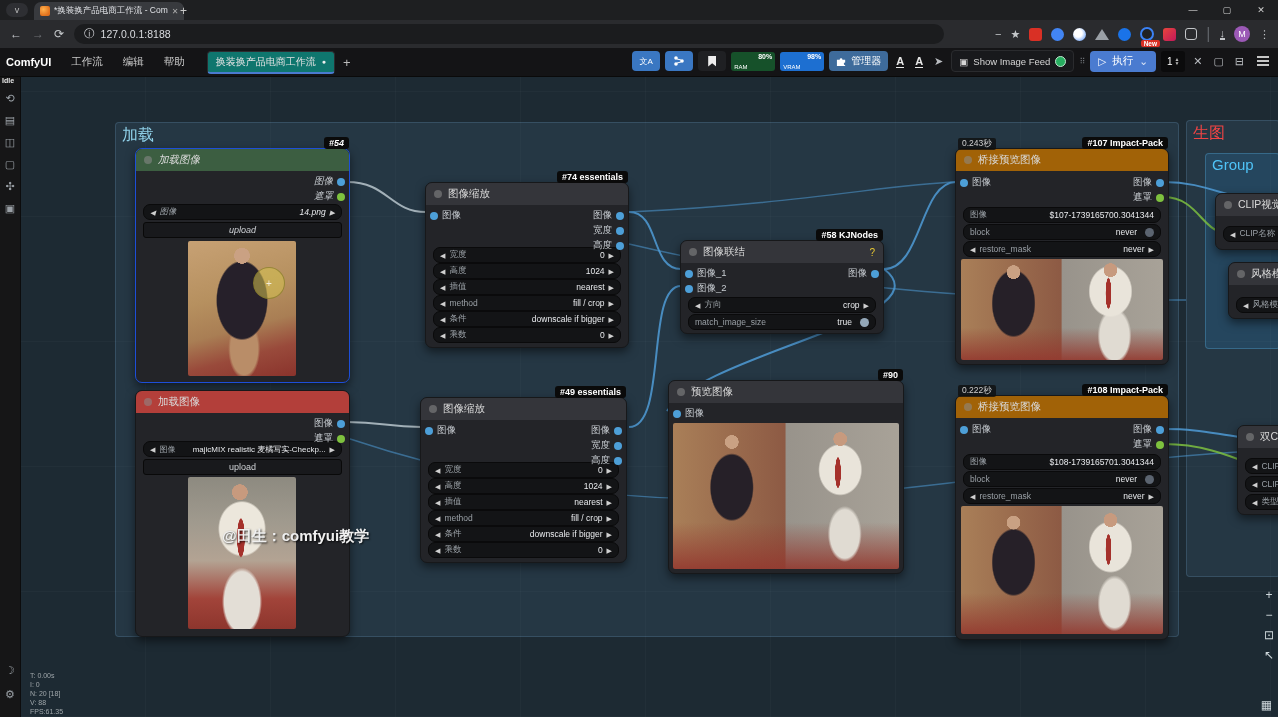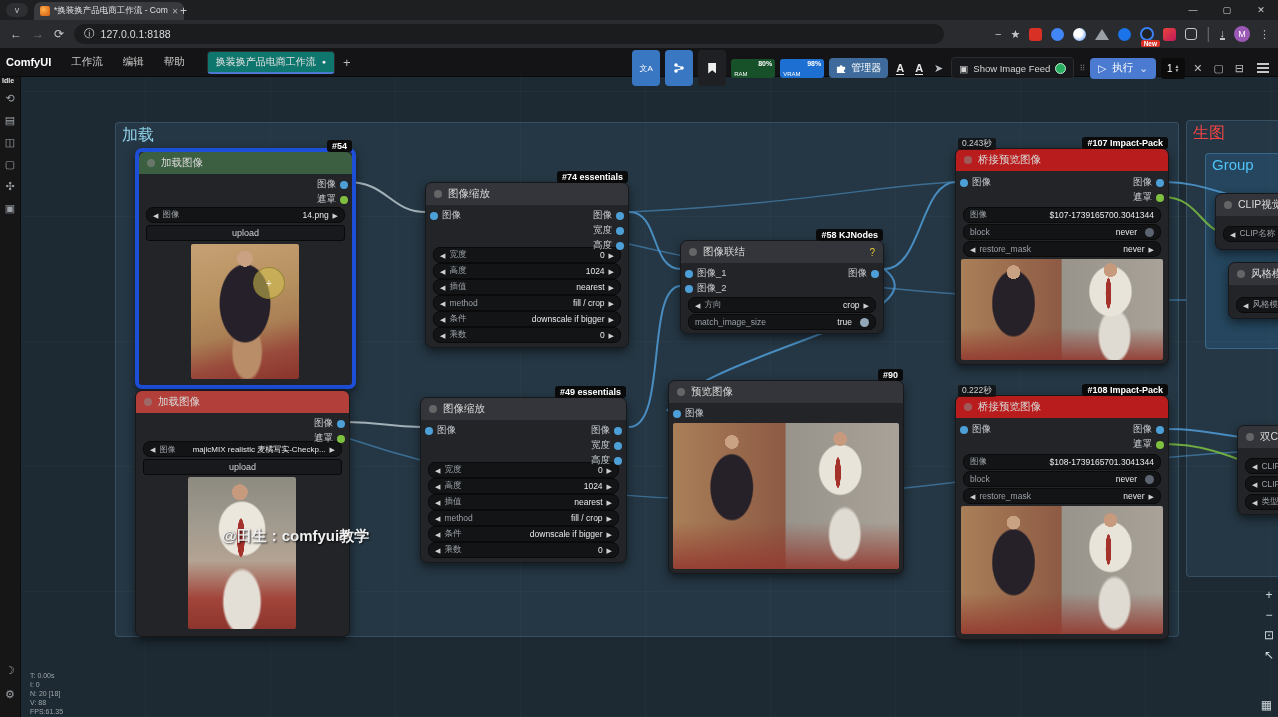--- a/index.html
+++ b/index.html
@@ -25,21 +25,21 @@
   .tri{width:0;height:0;border-left:7px solid transparent;border-right:7px solid transparent;border-bottom:11px solid #9aa0a6;}
 
   
   .comfybar{position:absolute;left:0;top:48px;width:1278px;height:28px;background:#141416;z-index:50;display:flex;align-items:center;border-bottom:1px solid #0a0a0a;}
   .logo{color:#fff;font-weight:bold;font-size:11px;margin-left:6px;}
   .menuitem{color:#c9c9c9;font-size:10.5px;margin-left:20px;}
   .wftab{margin-left:22px;height:20px;background:#0f766e;border:1px solid #2c2c30;border-bottom:2px solid #4a7bd0;border-radius:4px;display:flex;align-items:center;gap:6px;padding:0 8px;color:#e2e2e2;font-size:10px;}
   .wftab .dot{font-size:7px;color:#eee;}
   .plus{color:#bbb;font-size:13px;margin-left:8px;}
   .rtools{position:absolute;right:4px;top:50px;display:flex;align-items:center;gap:5px;z-index:51;}
-  .tbtn{height:36px;min-width:22px;border-radius:4px;display:flex;align-items:center;justify-content:center;color:#fff;font-size:10px;padding:0 3px;}
+  .tbtn{height:20px;min-width:22px;border-radius:4px;display:flex;align-items:center;justify-content:center;color:#fff;font-size:10px;padding:0 3px;}
   .tbtn.blue{background:#3a77c2;}
   .tbtn.dark{background:#1f2023;}
   .meter{height:19px;width:44px;border-radius:3px;position:relative;color:#fff;}
   .meter .ml{position:absolute;left:3px;bottom:1px;font-size:6px;}
   .meter .mv{position:absolute;right:3px;top:1px;font-size:7px;font-weight:bold;}
   .mgr{height:20px;background:#3e6b9b;border-radius:4px;display:flex;align-items:center;gap:4px;padding:0 7px;color:#fff;font-size:10px;}
   .aico{color:#e8e8e8;font-size:11px;font-weight:bold;border-bottom:1px solid #e8e8e8;line-height:12px;margin:0 3px;}
   .feed{height:20px;background:#18191c;border:1px solid #2a2b2e;border-radius:4px;display:flex;align-items:center;gap:5px;padding:0 7px;color:#d6d6d6;font-size:9.5px;}
   .gknob{width:9px;height:9px;border-radius:50%;background:#27ae60;border:1.5px solid #bfe8cf;}
   .runbtn{height:21px;background:#4a7bd0;border-radius:4px;display:flex;align-items:center;gap:6px;padding:0 8px;color:#fff;font-size:10.5px;}
@@ -68,24 +68,24 @@
   .g-inner{left:1205px;top:153px;width:73px;height:194px;background:rgba(41,128,185,0.22);border:1px solid rgba(90,170,220,0.35);}
   .g-inner .glabel{color:#4fc3f7;font-size:15px;}
 
   svg.links{position:absolute;left:0;top:0;width:1278px;height:717px;z-index:5;pointer-events:none;}
   .lk{fill:none;stroke-width:2;opacity:.85;}
   .lk.blue{stroke:#4f9bd6;} .lk.light{stroke:#b9c6cd;} .lk.green{stroke:#7dbf3f;}
   .lk.thin{stroke-width:1.4;opacity:.55;}
 
   
   .node{position:absolute;background:#232428;border:1px solid #17181a;border-radius:7px;box-shadow:0 4px 10px rgba(0,0,0,.5);z-index:10;}
-  .node.sel{border:4px solid #1d4ed8;}
+  .node.sel{border:1px solid #1d4ed8;font-style:italic;}
   .nh{height:22px;border-radius:6px 6px 0 0;display:flex;align-items:center;gap:6px;padding:0 8px;font-size:10.5px;color:#d9d9d9;white-space:nowrap;overflow:hidden;}
   .nh .cdot{width:8px;height:8px;border-radius:50%;background:#8d8d8d;opacity:.55;flex:none;}
-  .nh.gray{background:#34353a;} .nh.green{background:#3c5e41;} .nh.red{background:#b33f3a;} .nh.purple{background:#b91c1c;}
+  .nh.gray{background:#34353a;} .nh.green{background:#3c5e41;} .nh.red{background:#b33f3a;} .nh.purple{background:#a16207;}
   .nh .help{margin-left:auto;color:#e8c832;font-size:10px;}
   .badge{position:absolute;top:-12px;right:0;background:#0a0a0a;color:#fff;font-size:9px;font-weight:bold;padding:1px 5px;border-radius:3px;white-space:nowrap;z-index:11;}
   .tbadge{position:absolute;top:-11px;left:2px;background:rgba(15,15,15,.8);color:#cfcfcf;font-size:8.5px;padding:0 4px;border-radius:2px;white-space:nowrap;}
   .port{position:absolute;display:flex;align-items:center;gap:4px;font-size:9.5px;color:#c8cdd2;white-space:nowrap;z-index:2;}
   .port.in{left:4px;}
   .port.out{right:4px;}
   .pdot{width:8px;height:8px;border-radius:50%;flex:none;}
   .pdot.blue{background:#4d9fd8;} .pdot.green{background:#7ec13e;}
   .w{position:absolute;left:7px;right:7px;height:14px;border-radius:7px;background:#131416;border:1px solid #0a0a0b;display:flex;align-items:center;gap:4px;padding:0 6px;font-size:8.5px;color:#9aa0a6;white-space:nowrap;overflow:hidden;}
   .w .v{margin-left:auto;color:#e8eaed;}

